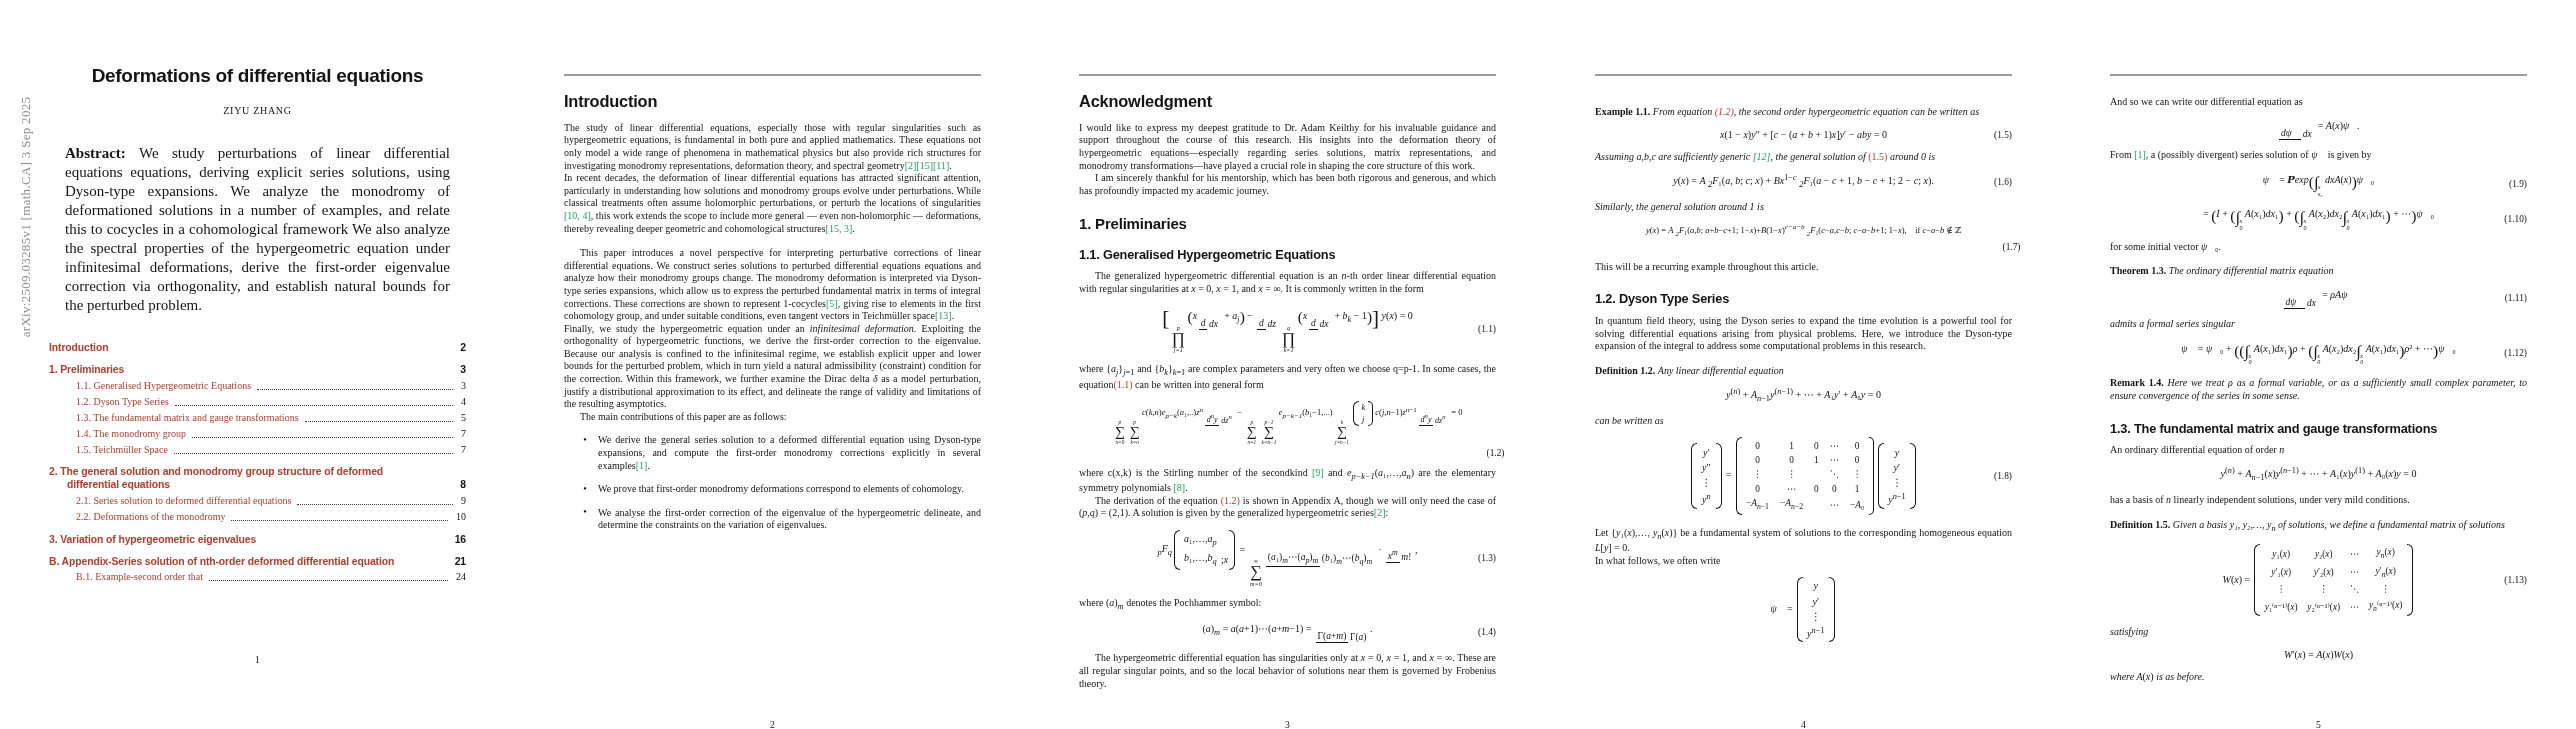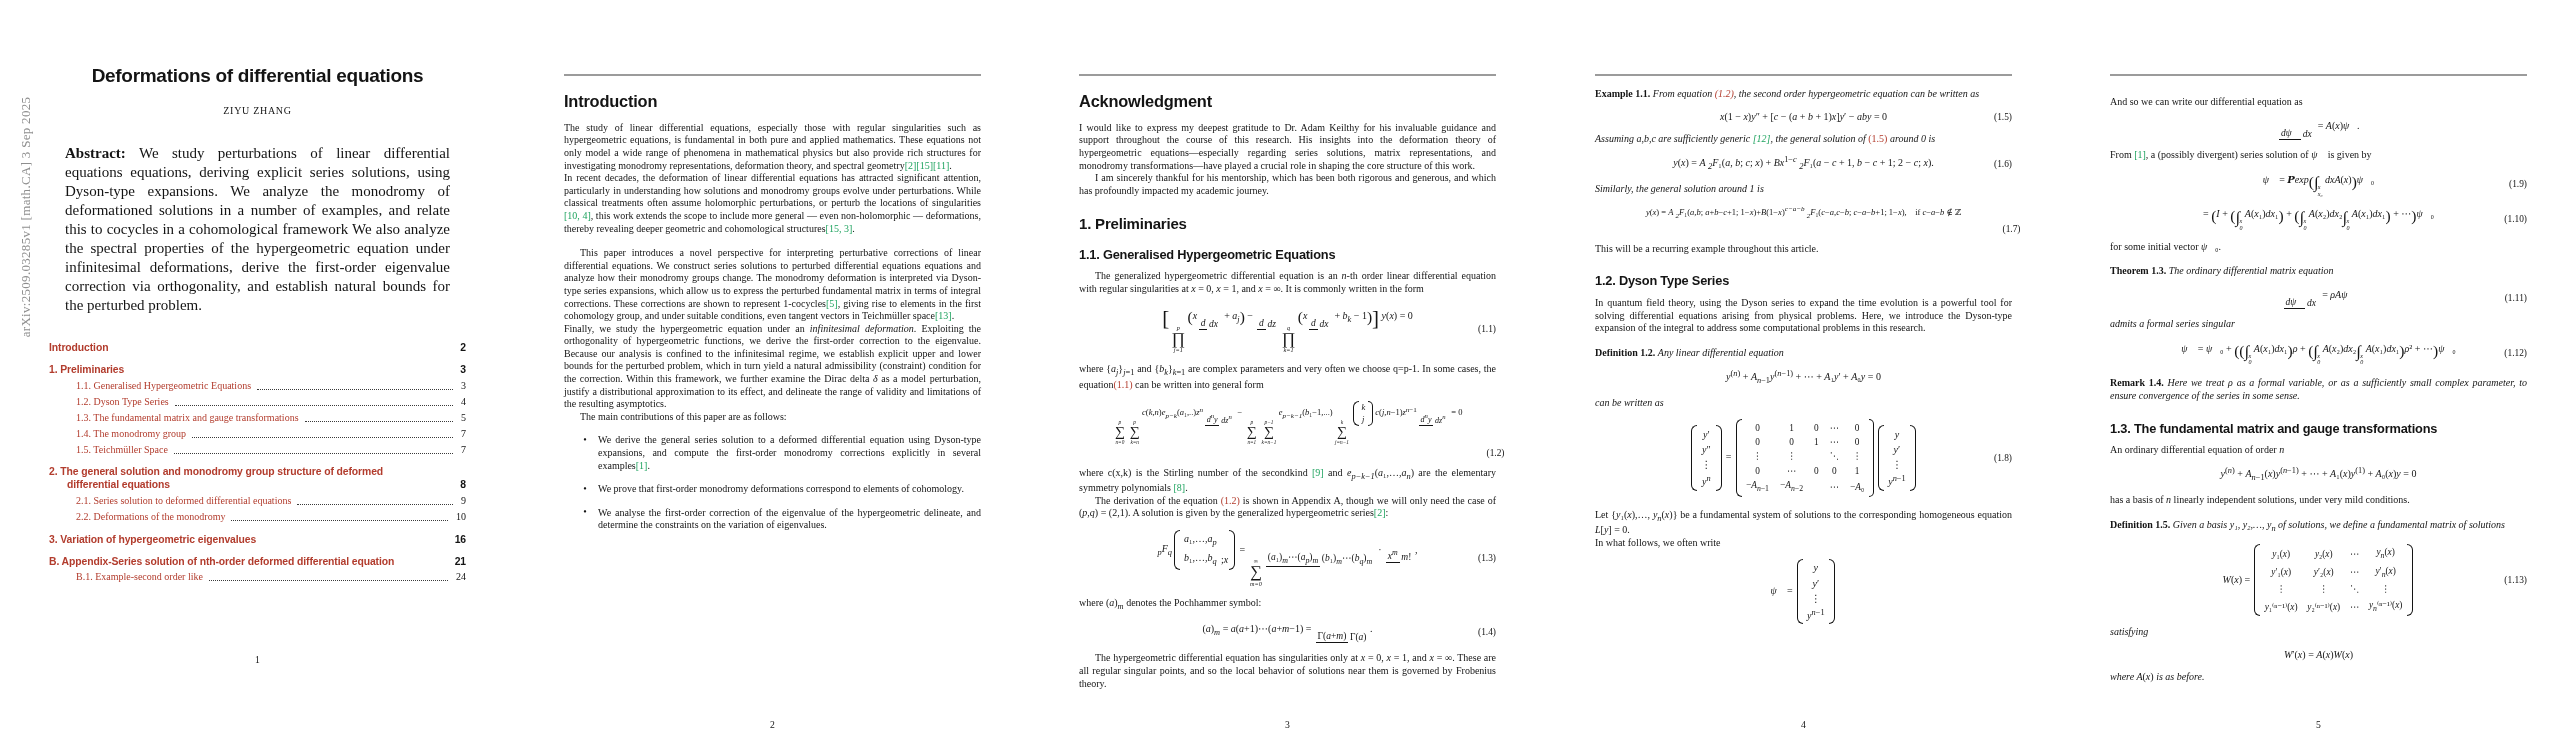--- a/index.html
+++ b/index.html
@@ -138,21 +138,21 @@
           <span class="tlabel">3. Variation of hypergeometric eigenvalues</span>
           <span class="tfill"></span>
           <span class="tpage">16</span>
         </div>
       <div class="trow t0">
           <span class="tlabel">B. Appendix-Series solution of nth-order deformed differential equation</span>
           <span class="tfill"></span>
           <span class="tpage">21</span>
         </div>
       <div class="trow t1">
-          <span class="tlabel">B.1. Example-second order like</span>
+          <span class="tlabel">B.1. Example-second order that</span>
           <span class="tfill"></span>
           <span class="tpage">24</span>
         </div>
     </nav>
     <div class="folio">1</div>
   </div>
 </div>
 
 <div class="page" id="p2">
   <div class="pbody">
@@ -271,21 +271,21 @@
         <span class="eqtag">(1.4)</span>
       </div>
     <p class="ind">The hypergeometric differential equation has singularities only at <i>x</i> = 0, <i>x</i> = 1, and <i>x</i> = ∞. These are all regular singular points, and so the local behavior of solutions near them is governed by Frobenius theory.</p>
     <div class="folio">3</div>
   </div>
 </div>
 
 <div class="page" id="p4">
   <div class="pbody">
     <div class="toprule"></div>
-    <p class="gap" style="margin-top:12px"><b>Example 1.1.</b>  <i>From equation <span class="ref">(1.2)</span>, the second order hypergeometric equation can be written as</i></p>
+    <p class="gap" style="margin-top:30px"><b>Example 1.1.</b>  <i>From equation <span class="ref">(1.2)</span>, the second order hypergeometric equation can be written as</i></p>
     <div class="eqrow">
         <span><i>x</i>(1 − <i>x</i>)<i>y</i>″ + [<i>c</i> − (<i>a</i> + <i>b</i> + 1)<i>x</i>]<i>y</i>′ − <i>aby</i> = 0</span>
         <span class="eqtag">(1.5)</span>
       </div>
     <p><i>Assuming a</i>,<i>b</i>,<i>c</i> <i>are sufficiently generic <span class="cite">[12]</span>, the general solution of </i><span class="ref">(1.5)</span><i> around 0 is</i></p>
     <div class="eqrow">
         <span><i>y</i>(<i>x</i>) = <i>A</i> <i><sub>2</sub>F</i>₁(<i>a</i>, <i>b</i>; <i>c</i>; <i>x</i>) + <i>Bx</i><sup>1−<i>c</i></sup> <i><sub>2</sub>F</i>₁(<i>a</i> − <i>c</i> + 1, <i>b</i> − <i>c</i> + 1; 2 − <i>c</i>; <i>x</i>).</span>
         <span class="eqtag">(1.6)</span>
       </div>
     <p class="sp"><i>Similarly, the general solution around 1 is</i></p>

